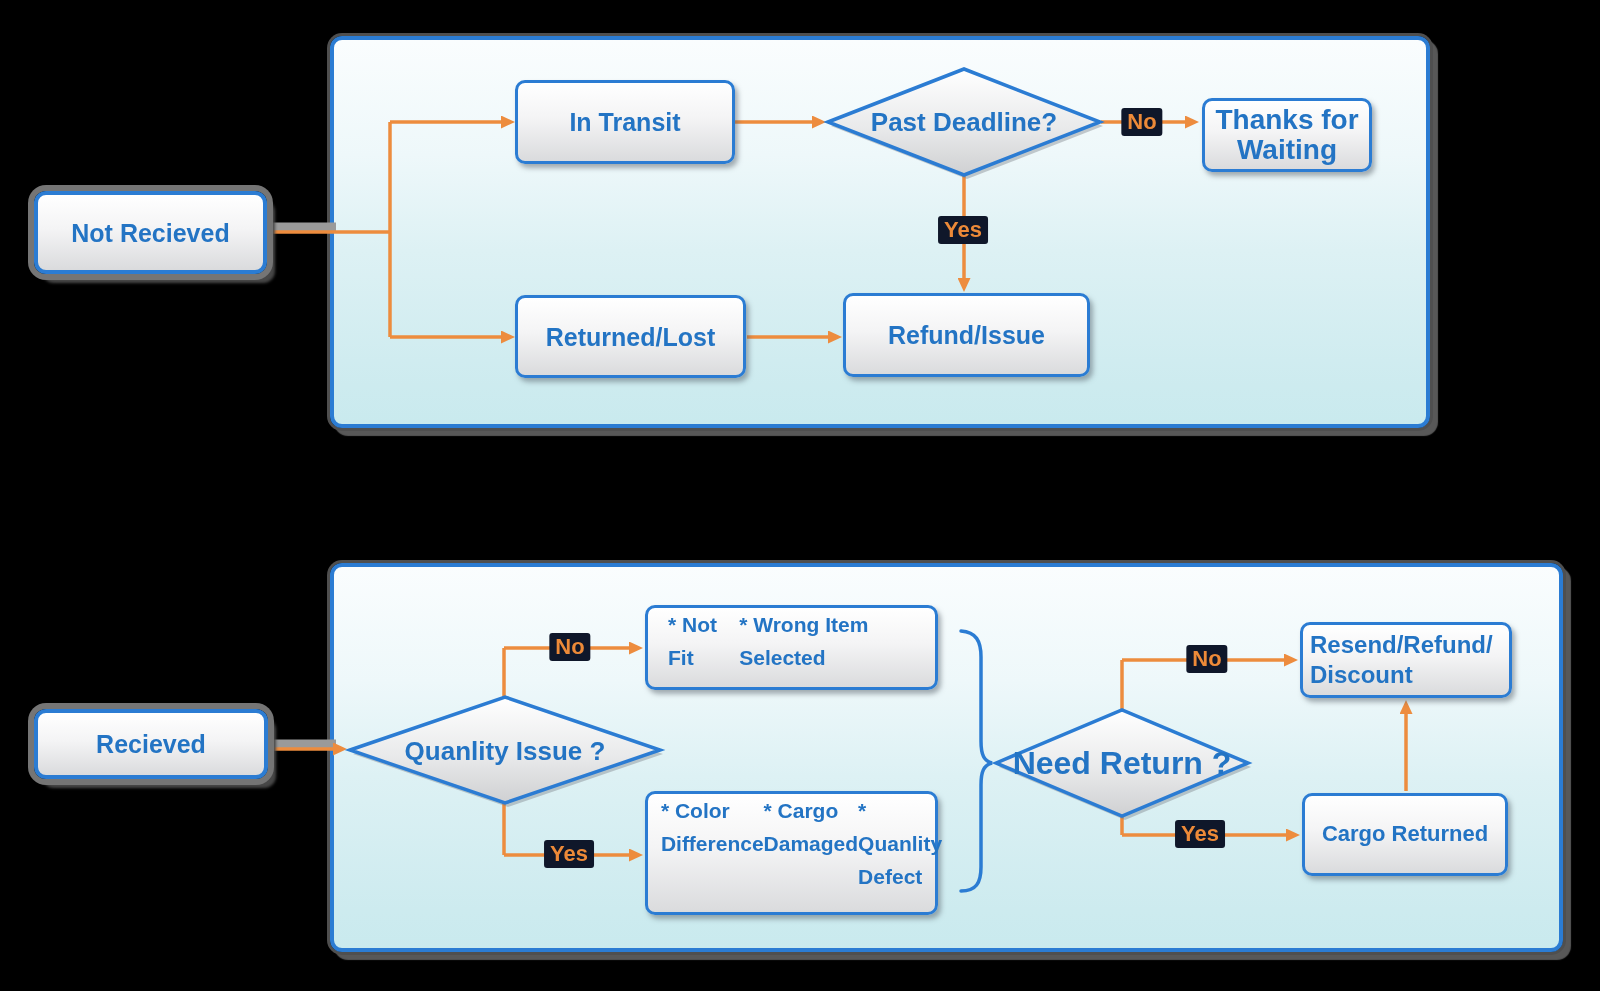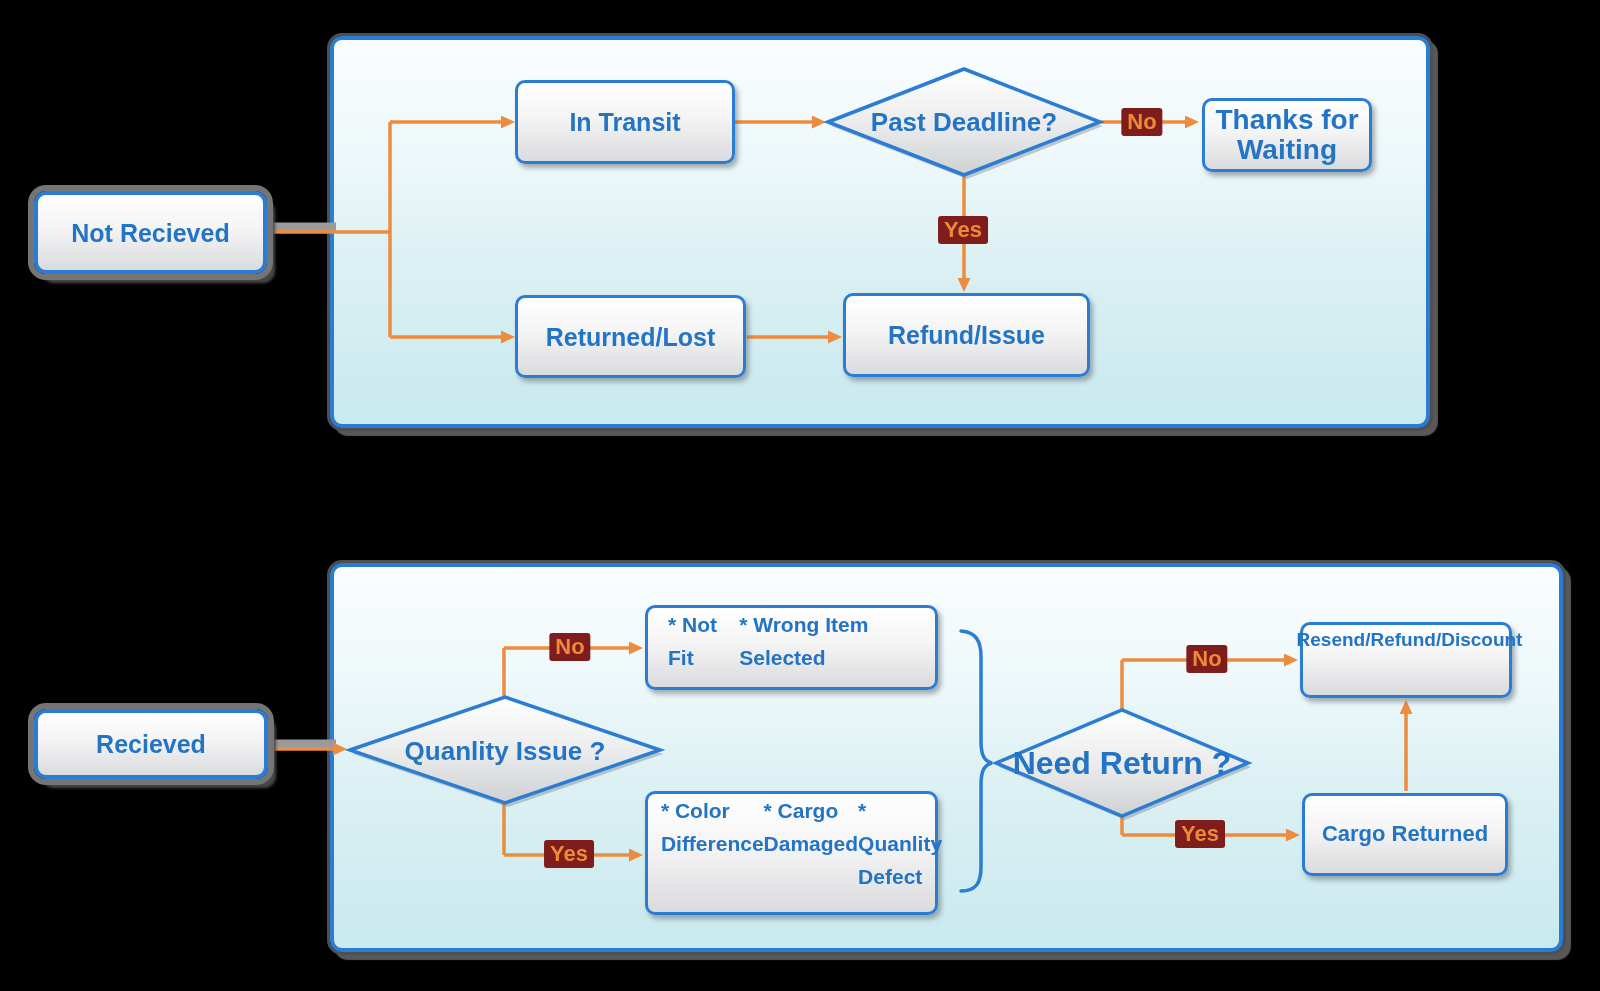--- a/index.html
+++ b/index.html
@@ -23,29 +23,29 @@
     box-shadow:3px 4px 5px rgba(85,95,105,0.5);
     color:#2374c4;display:flex;align-items:center;justify-content:center;
     text-align:center;font-size:25px;line-height:1.2;
   }
   .start{
     border-radius:12px;border-width:4px;
     box-shadow:0 0 0 6px #757575,8px 9px 3px #474747;
   }
   .listbox{flex-direction:row;align-items:flex-start;justify-content:center;
     text-align:left;font-size:21px;line-height:33px;padding-left:20px;}
-  .resendbox{flex-direction:row;align-items:flex-start;justify-content:center;
-    text-align:left;font-size:19px;line-height:30px;padding-left:7px;}
+  .resendbox{flex-direction:column;align-items:flex-start;justify-content:center;
+    text-align:left;font-size:24px;line-height:30px;padding-left:7px;}
   .dlabel{
     position:absolute;z-index:5;color:#2374c4;display:flex;align-items:center;
     justify-content:center;text-align:center;font-size:26px;
   }
   .chip{
     position:absolute;z-index:6;transform:translate(-50%,-50%);
-    background:#7f1d1d;color:#ed8a38;font-size:22px;line-height:1.1;
+    background:#0f172a;color:#ed8a38;font-size:22px;line-height:1.1;
     padding:2px 6px;border-radius:3px;
   }
 </style>
 </head>
 <body>
 
 <div class="stage">
 
   <div class="panel" style="left:330px;top:36px;width:1100px;height:392px;"></div>
   <div class="panel" style="left:330px;top:563px;width:1233px;height:389px;"></div>

